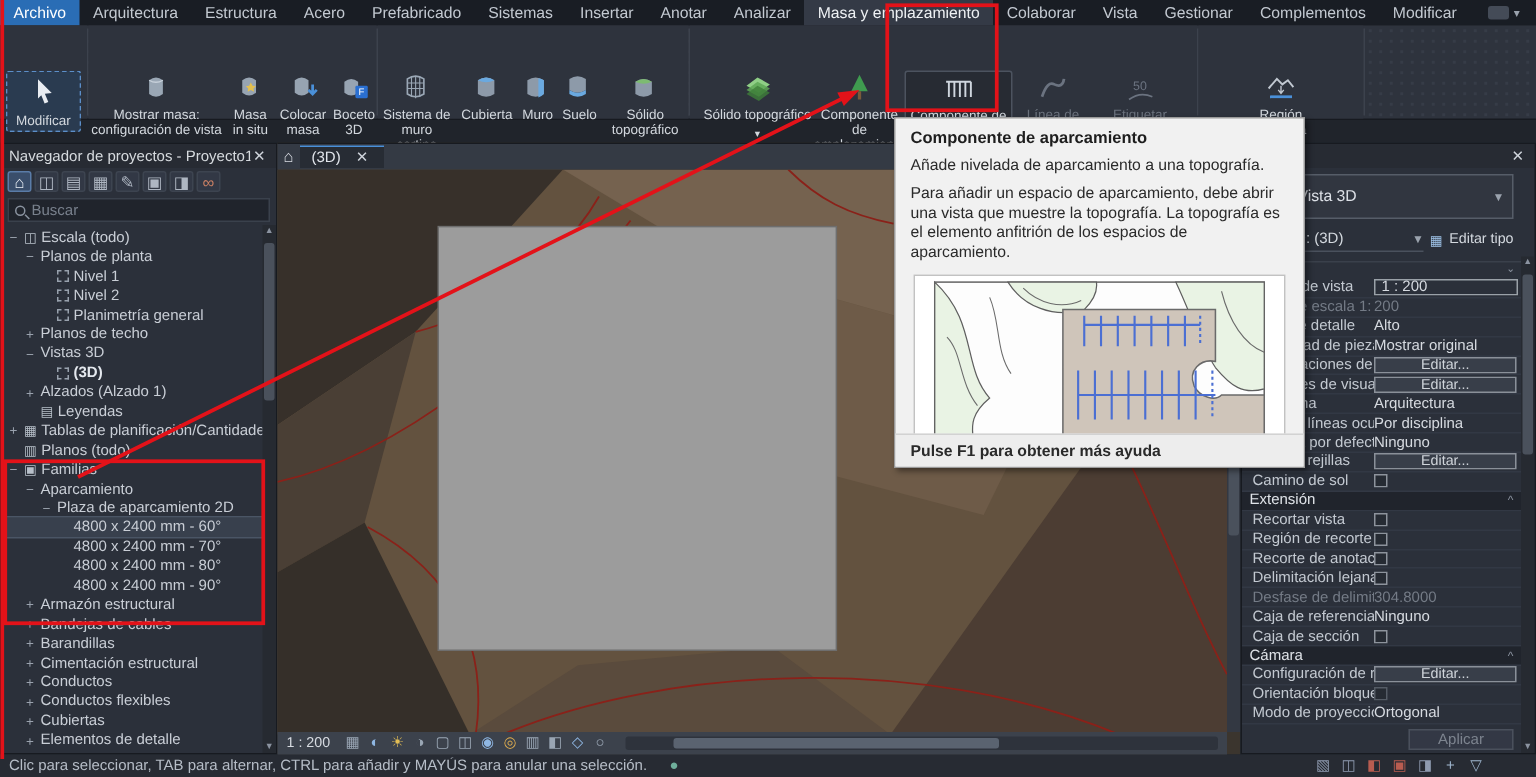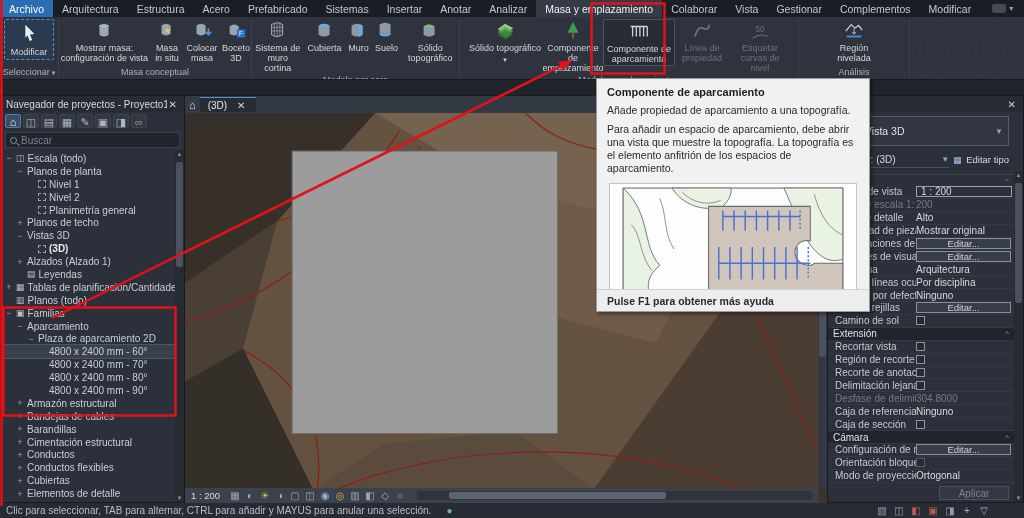--- a/index.html
+++ b/index.html
@@ -17,21 +17,21 @@
   .screencast::before { content:""; width:14px; height:9px; background:#444b57; border-radius:2px; display:inline-block; }
 
   
   .ribbon { position:absolute; left:0; top:17px; width:1024px; height:63px; background:#2e333d; display:flex; border-bottom:1px solid #171a20;
     background-image:radial-gradient(#363c47 1px, transparent 1px); background-size:7px 7px; }
   .rpanel { display:flex; flex-direction:column; flex:0 0 auto; background:#2e333d; }
   .rsep { width:1px; background:#3c424d; margin:2px 0; flex:0 0 auto; }
   .rbody { flex:1; display:flex; align-items:flex-start; justify-content:center; gap:1px; padding-top:2px; }
   .rfoot { height:13px; font-size:9px; color:#aab2bd; text-align:center; line-height:13px; white-space:nowrap; overflow:hidden; }
   .has-caret::after { content:" ▾"; font-size:7px; }
-  .rbtn { display:flex; flex-direction:column; align-items:center; text-align:center; padding:1px 1px; cursor:default; }
+  .rbtn { display:flex; flex-direction:column; align-items:center; text-align:center; padding:1px 1px; cursor:default;margin-top:28px; }
   .rbtn .ric { width:24px; height:22px; flex:0 0 auto; }
   .rbtn .rlbl { font-size:9px; line-height:10px; color:#d3d8de; margin-top:1px; }
   .rbtn.dis .rlbl { color:#6b727d; }
   .rbtn.hot { background:#272b33; border:1px solid #4c535f; border-radius:2px; }
   .rbtn.modt { border:1px dashed #5c8fc9; border-radius:2px; background:#2a3b50; padding:2px 6px; }
   .rbtn.modt .ric { width:22px; height:24px; }
 
   
   .browser { position:absolute; left:0; top:95px; width:185px; bottom:15px; background:#2b303a; border:1px solid #171a20; display:flex; flex-direction:column; overflow:hidden; }
   .phdr { height:16px; background:#272b33; display:flex; align-items:center; font-size:10px; color:#d6dade; padding:0 5px; flex:0 0 auto; }
@@ -677,21 +677,21 @@
         <span class="sb-ico" style="color: rgb(184, 92, 80);">◧</span>
         <span class="sb-ico" style="color: rgb(184, 92, 80);">▣</span>
         <span class="sb-ico" style="color: rgb(143, 155, 176);">◨</span>
         <span class="sb-ico" style="color: rgb(159, 182, 207);">+</span>
         <span class="sb-ico" style="color: rgb(159, 182, 207);">▽</span>
       </span>
   </div>
 
   <div class="tooltip">
     <div class="tt-title">Componente de aparcamiento</div>
-    <div class="tt-p">Añade propiedad de aparcamiento a una topografía.</div>
+    <div class="tt-p">Añade nivelada de aparcamiento a una topografía.</div>
     <div class="tt-p">Para añadir un espacio de aparcamiento, debe abrir una vista que muestre la topografía. La topografía es el elemento anfitrión de los espacios de aparcamiento.</div>
     <svg class="tt-img" viewBox="0 0 240 118">
       <rect x="0" y="0" width="240" height="118" fill="#ffffff"></rect>
       <rect x="12" y="4" width="216" height="108" fill="#fdfdfd" stroke="#666" stroke-width="1"></rect>
       <g fill="#e9f3e4" stroke="#5e5e5e" stroke-width="0.8">
         <path d="M12,4 C40,30 30,60 48,80 C30,95 40,105 36,111 L12,111 Z"></path>
         <path d="M60,4 C70,20 90,28 110,22 C120,12 118,6 118,4 Z"></path>
         <path d="M170,4 L228,4 L228,74 C214,78 206,72 196,60 C186,45 180,25 170,4 Z"></path>
       </g>
       <g fill="none" stroke="#6a6a6a" stroke-width="0.7">

